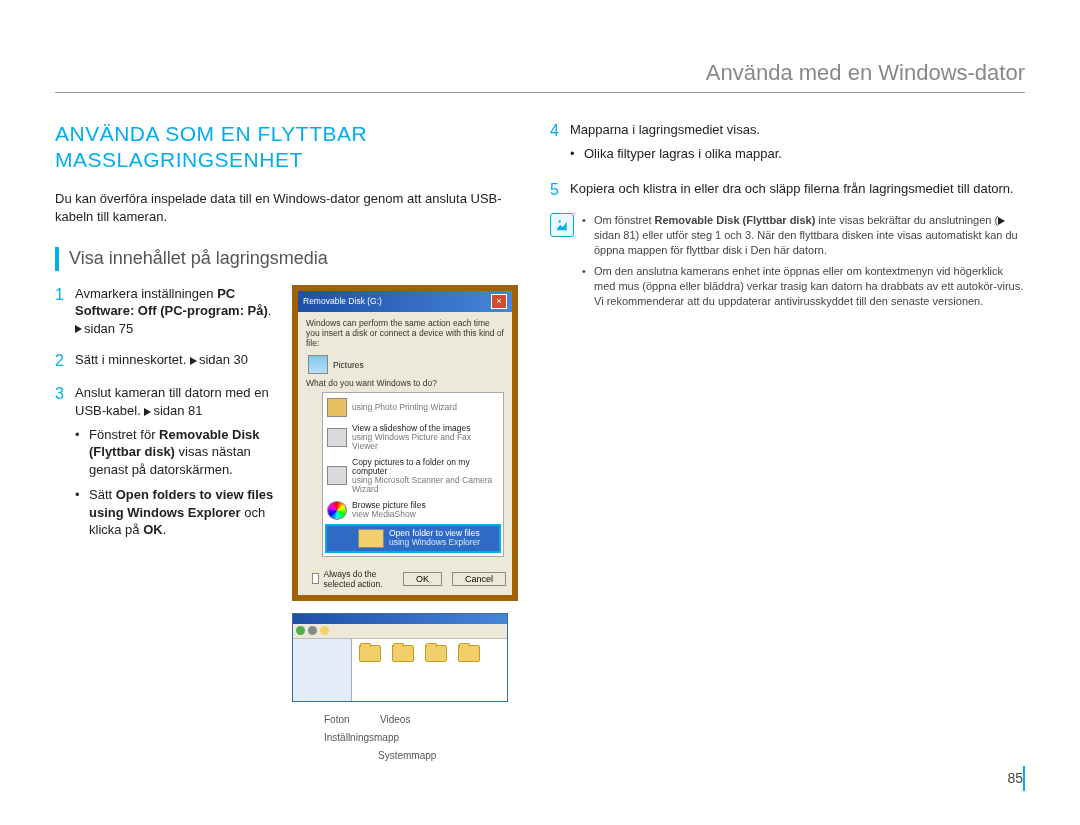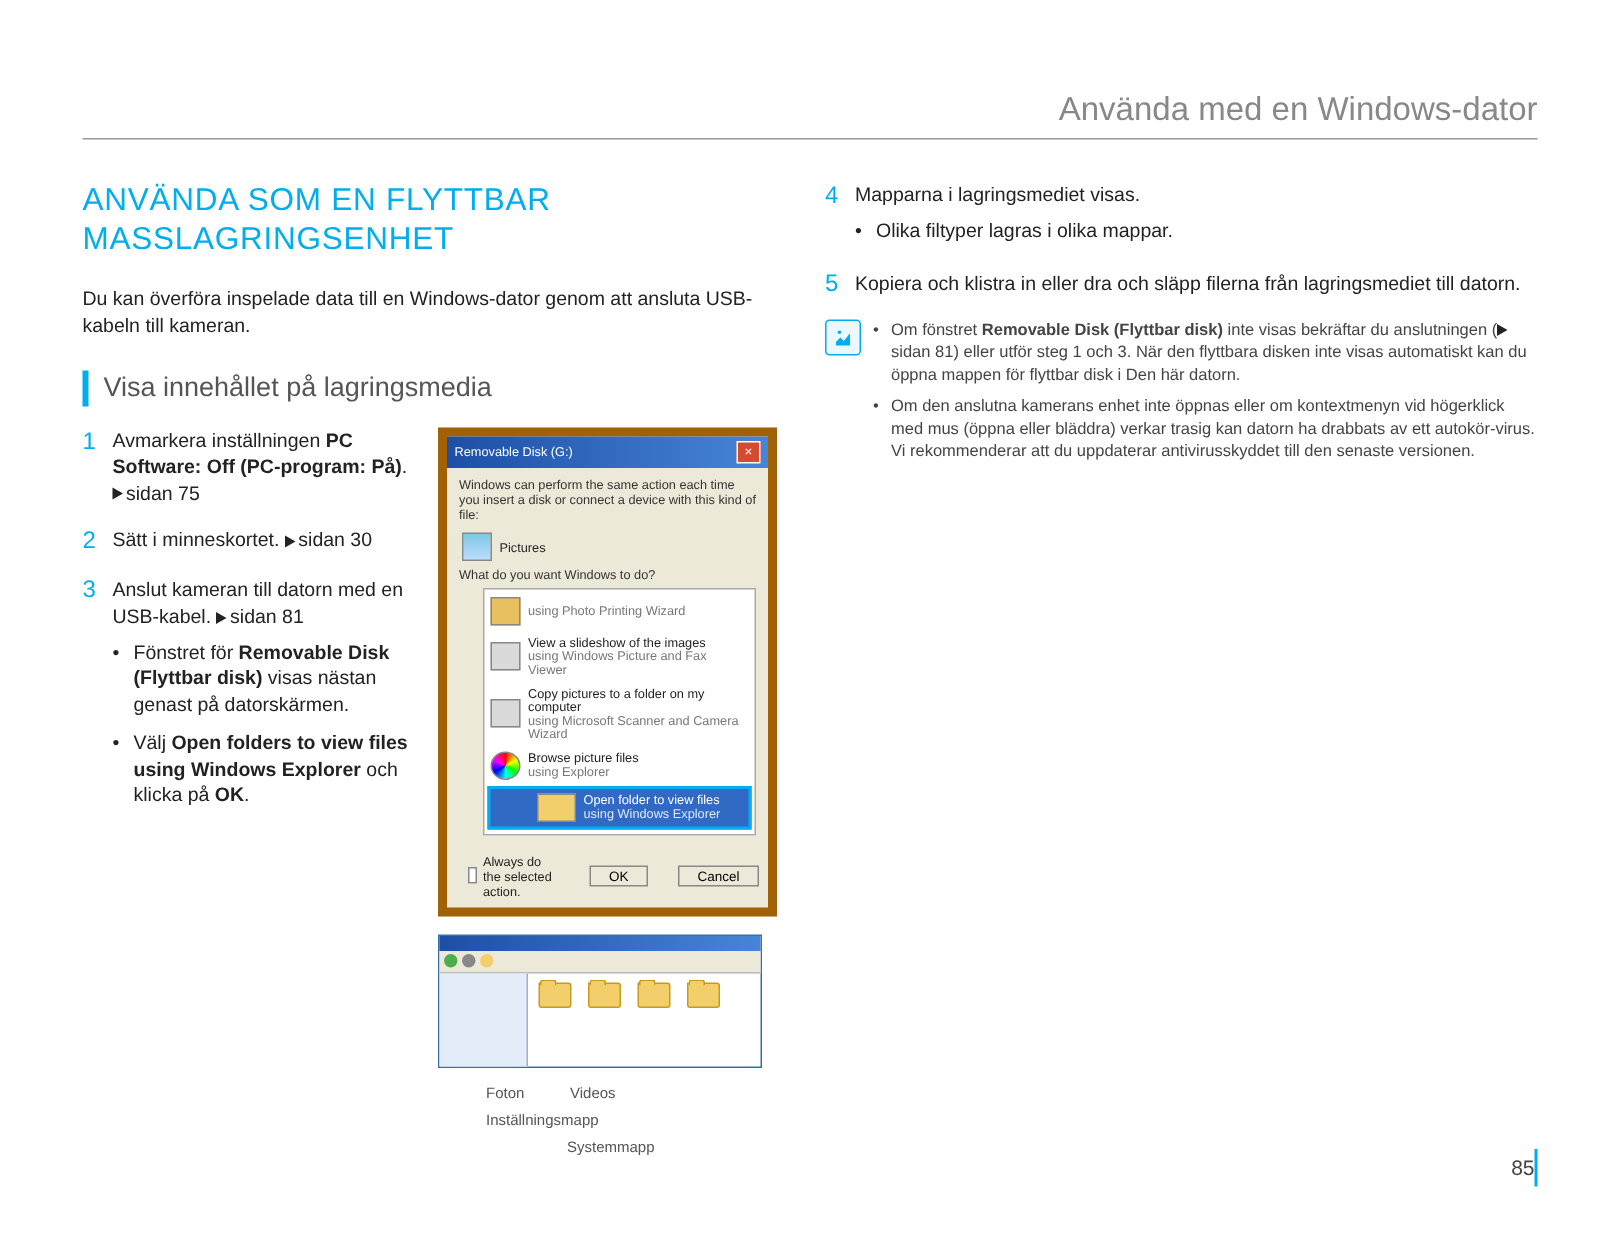--- a/index.html
+++ b/index.html
@@ -155,21 +155,21 @@
   }
   .rdisk-icon.pic { background: linear-gradient(#7ec8e3,#bdf); }
   .rdisk-icon.wiz { background: #e8c060; }
   .rdisk-icon.slide { background: #dadada; }
   .rdisk-icon.copy { background: #dadada; }
   .rdisk-icon.media { background: conic-gradient(#f00,#ff0,#0f0,#0ff,#00f,#f0f,#f00); border-radius: 50%; }
   .rdisk-icon.folder { background: #f2cf6a; }
   .rdisk-two-line { line-height: 1.05; }
   .rdisk-two-line .sub { color: #777; }
   .rdisk-foot {
-    display: flex; justify-content: flex-end; gap: 20px; padding: 6px;
+    display: flex; justify-content: flex-end; gap: 10px; padding: 6px;
     align-items: center;
   }
   .rdisk-check { display: flex; align-items: center; gap: 4px; font-size: 8.5px; margin-right: auto; margin-left: 8px; }
   .rdisk-btn {
     border: 1px solid #888; background: #ece9d8;
     padding: 1px 12px; font-size: 9px;
   }
 
   
   .explorer {
@@ -298,21 +298,21 @@
             <div class="step-body">
               <span>Anslut kameran till datorn med en USB-kabel. </span><span class="arrow-ref"><span class="arrow"></span><span>sidan 81</span></span>
               <ul class="step-sub">
                 <li>
                   <div>
                     <span>Fönstret för </span><b>Removable Disk (Flyttbar disk)</b><span> visas nästan genast på datorskärmen.</span>
                   </div>
                 </li>
                 <li>
                   <div>
-                    <span>Välj </span><b>Open folders to view files using Windows Explorer</b><span> och klicka på </span><b>OK</b><span>.</span>
+                    <span>Sätt </span><b>Open folders to view files using Windows Explorer</b><span> och klicka på </span><b>OK</b><span>.</span>
                   </div>
                 </li>
               </ul>
             </div>
           </div>
         </div>
 
         <div class="dialog-col">
           <div class="rdisk">
             <div class="rdisk-title">
@@ -334,21 +334,21 @@
                 <div class="rdisk-item">
                   <span class="rdisk-icon slide"></span>
                   <span class="rdisk-two-line"><span>View a slideshow of the images</span><br><span class="sub">using Windows Picture and Fax Viewer</span></span>
                 </div>
                 <div class="rdisk-item">
                   <span class="rdisk-icon copy"></span>
                   <span class="rdisk-two-line"><span>Copy pictures to a folder on my computer</span><br><span class="sub">using Microsoft Scanner and Camera Wizard</span></span>
                 </div>
                 <div class="rdisk-item">
                   <span class="rdisk-icon media"></span>
-                  <span class="rdisk-two-line"><span>Browse picture files</span><br><span class="sub">using Explorer</span></span>
+                  <span class="rdisk-two-line"><span>Browse picture files</span><br><span class="sub">view MediaShow</span></span>
                 </div>
                 <div class="rdisk-item highlight" style="background:#316ac5;color:#fff;">
                   <span class="rdisk-icon folder"></span>
                   <span class="rdisk-two-line"><span>Open folder to view files</span><br><span class="sub" style="color:#dce8f8">using Windows Explorer</span></span>
                 </div>
               </div>
             </div>
             <div class="rdisk-foot">
               <label class="rdisk-check">
                 <span style="width:9px;height:9px;border:1px solid #888;background:#fff;display:inline-block"></span>

